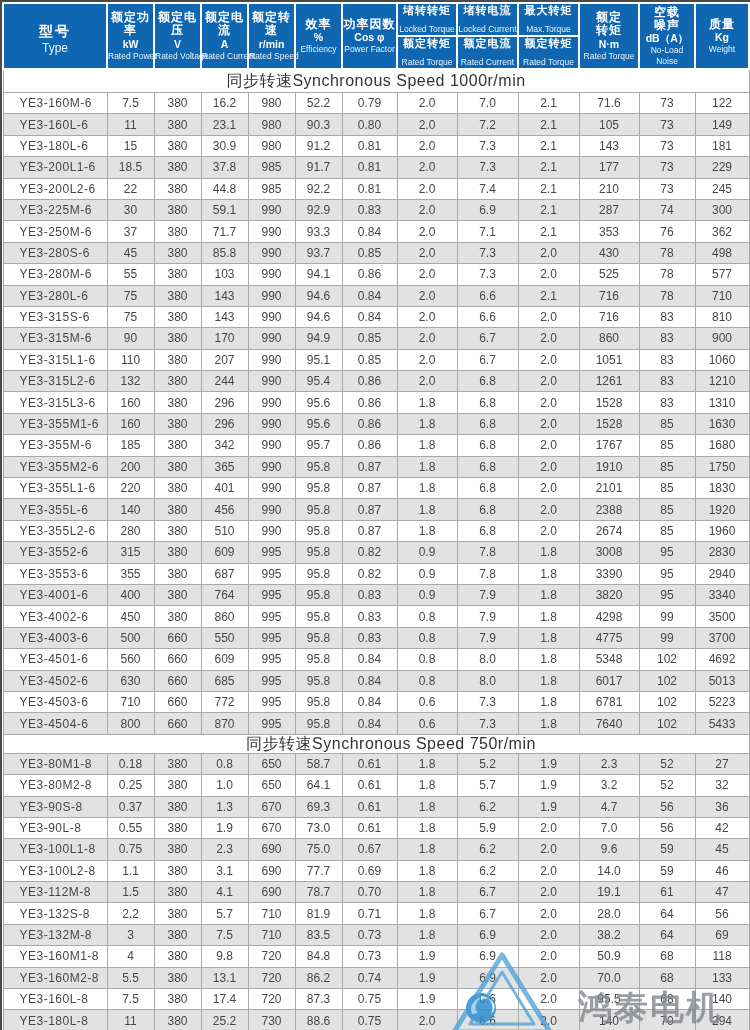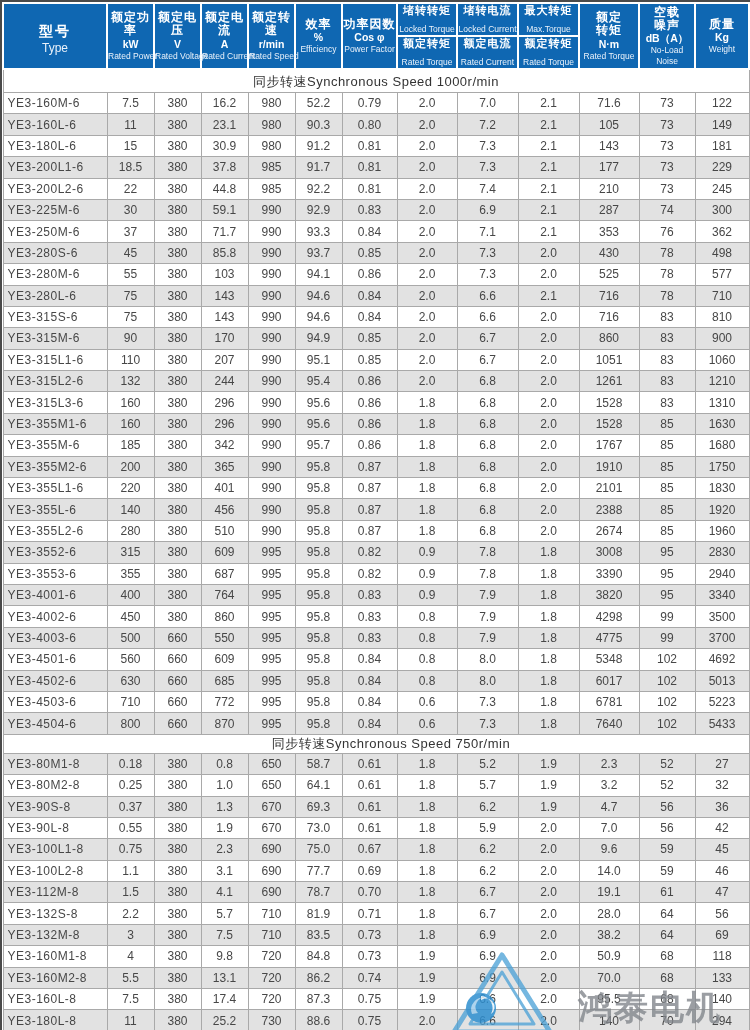--- a/index.html
+++ b/index.html
@@ -24,25 +24,25 @@
   th .h-mid{font-size:10.5px;margin-top:2px;font-weight:bold;}
   th .h-en{font-size:8.5px;margin-top:2px;color:#eaf2fb;white-space:nowrap;}
   th .h-en-mid{font-size:12px;margin-top:3px;color:#eaf2fb;}
   th .r-zh{font-size:11px;font-weight:bold;letter-spacing:1px;}
   th .r-en{font-size:8.5px;margin-top:8px;color:#eaf2fb;white-space:nowrap;}
   
   tbody td{
     border:1px solid #a9a9a9;padding:0;text-align:center;
     font-size:12px;color:#474747;line-height:1;height:20.4px;
   }
-  tbody td.model{text-align:left;padding-left:4px;letter-spacing:0.5px;margin-left:40px;}
+  tbody td.model{text-align:left;padding-left:16px;letter-spacing:0.5px;margin-left:40px;}
   tbody tr.gray td{background:#e2e2e2;}
   tbody tr.white td{background:#ffffff;}
   tbody tr.divider td{
-    background:#ffffff;font-size:13px;color:#333;letter-spacing:0.5px;
+    background:#ffffff;font-size:16px;color:#333;letter-spacing:0.5px;
   }
   tbody tr.div1 td{height:22px;}
   tbody tr.div2 td{height:18px;padding-left:30px;}
   
   .watermark{
     position:absolute;left:412px;top:940px;width:338px;height:90px;
     pointer-events:none;z-index:5;overflow:hidden;
   }
   .wm-tri{position:absolute;left:38px;top:12px;opacity:0.85;}
   .wm-name{

